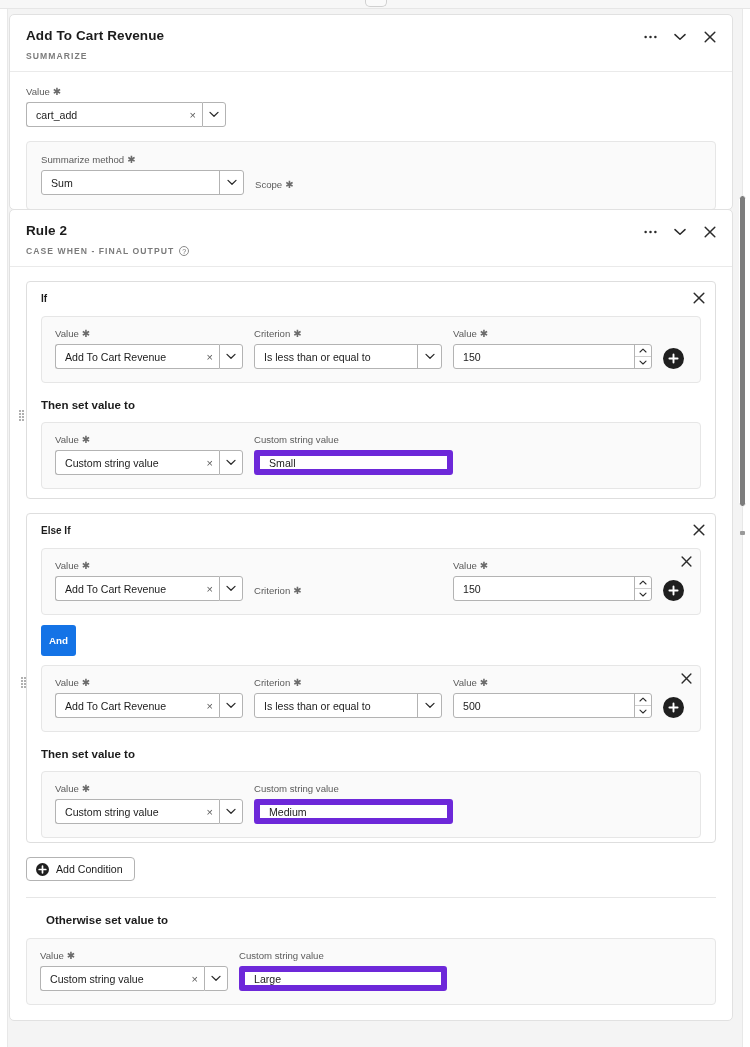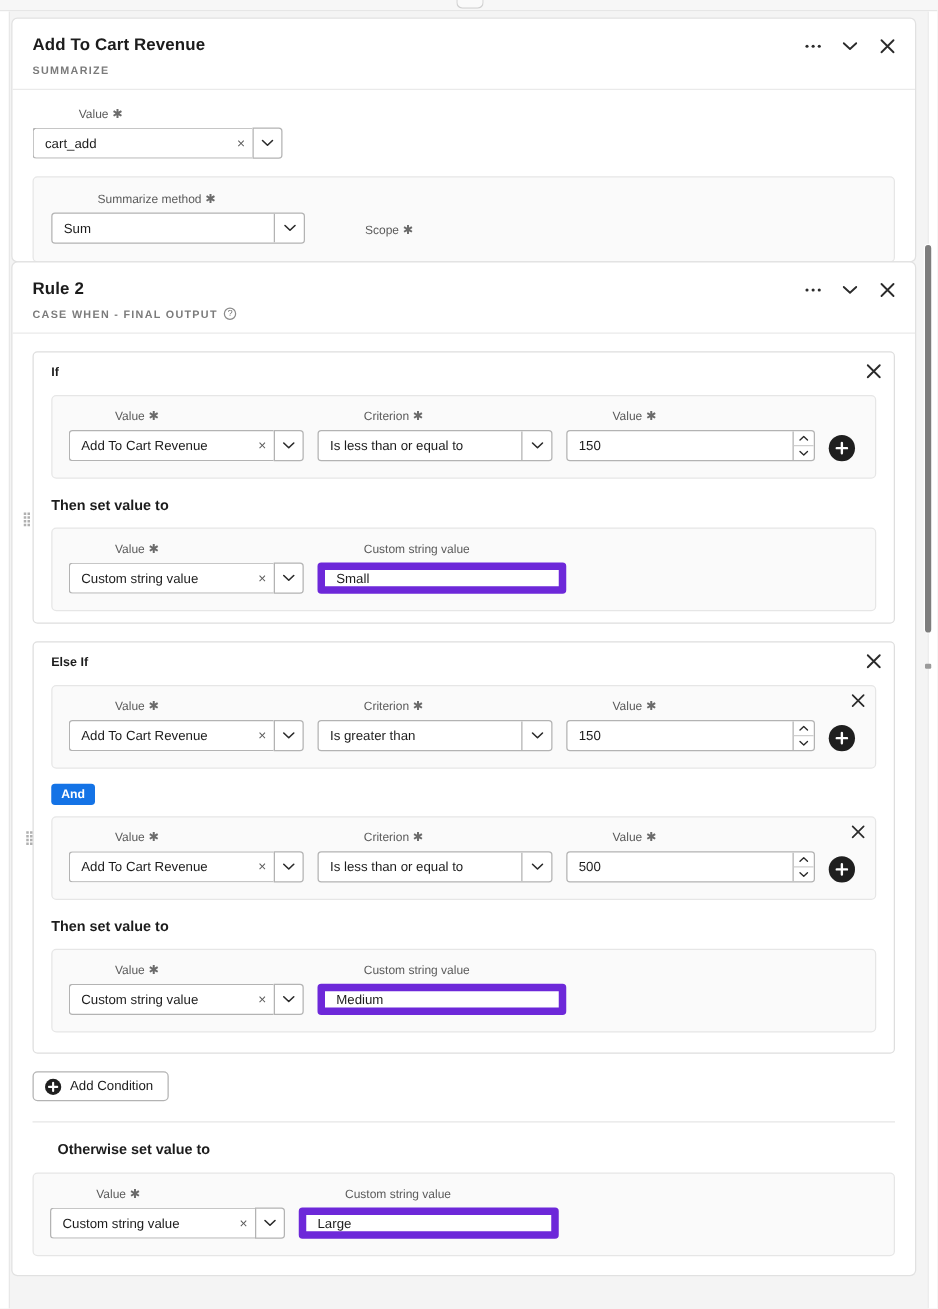--- a/index.html
+++ b/index.html
@@ -63,21 +63,21 @@
   .hicon {
     width: 20px; height: 18px; display: flex; align-items: center; justify-content: center;
     color: #2b2b2b; cursor: pointer;
   }
 
   .card-body { padding: 14px 16px 16px 16px; }
 
   
   .fld-label {
     font-size: 9.6px; color: #5b5b5b; margin-bottom: 5px;
-    display: flex; align-items: center; gap: 3px; white-space: nowrap; margin-left: 37px;
+    display: flex; align-items: center; gap: 3px; white-space: nowrap;
   }
   .req { color: #6b6b6b; font-size: 10px; line-height: 1; }
 
   .combo { display: flex; height: 25px; text-align: center; }
   .combo .txt {
     flex: 1; border: 1px solid #b3b3b3; border-right: none;
     border-top-left-radius: 3px; border-bottom-left-radius: 3px;
     background: #fff; display: flex; align-items: center;
     padding: 0 6px 0 9px; font-size: 10.6px; color: #1c1c1c;
     justify-content: space-between; overflow: hidden; white-space: nowrap;
@@ -151,21 +151,21 @@
     position: absolute; width: 5px; height: 17px;
     display: grid; grid-template-columns: 2px 2px; grid-auto-rows: 2px;
     gap: 1px 1px; cursor: grab;
   }
   .grip i { background: #b0b0b0; width: 2px; height: 2px; display: block; }
 
   .andbadge {
     display: inline-flex; align-items: center; justify-content: center;
     background: #1473e6; color: #fff;
     font-size: 9.8px; font-weight: bold;
-    height: 17px; padding: 0 8px; border-radius: 3px; cursor: pointer;
+    height: 31px; padding: 0 8px; border-radius: 3px; cursor: pointer;
   }
 
   .ghostbtn {
     display: inline-flex; align-items: center; gap: 7px;
     border: 1px solid #b3b3b3; border-radius: 4px;
     height: 24px; padding: 0 11px 0 9px; background: #fff;
     font-size: 10.6px; color: #1c1c1c; cursor: pointer;
   }
   .ghostbtn .pl {
     width: 13px; height: 13px; border-radius: 50%; background: #1f1f1f; color: #fff;
@@ -455,28 +455,20 @@
                       <path d="M1 1.4 L5 5.2 L9 1.4" stroke="#2b2b2b" stroke-width="1.3" fill="none" stroke-linecap="round" stroke-linejoin="round"></path>
                     </svg>
                 </div>
               </div>
             </div>
             <div style="width:188px;">
               <div class="fld-label">
                 <span>Criterion</span>
                 <span class="req">✱</span>
               </div>
-              <div class="select">
-                <div class="sv">Is greater than</div>
-                <div class="sc">
-                  <svg width="10" height="7" viewBox="0 0 10 7">
-                      <path d="M1 1.4 L5 5.2 L9 1.4" stroke="#2b2b2b" stroke-width="1.3" fill="none" stroke-linecap="round" stroke-linejoin="round"></path>
-                    </svg>
-                </div>
-              </div>
             </div>
             <div style="width:199px;">
               <div class="fld-label">
                 <span>Value</span>
                 <span class="req">✱</span>
               </div>
               <div class="stepper">
                 <div class="sv">150</div>
                 <div class="arrows">
                   <div class="ar">

